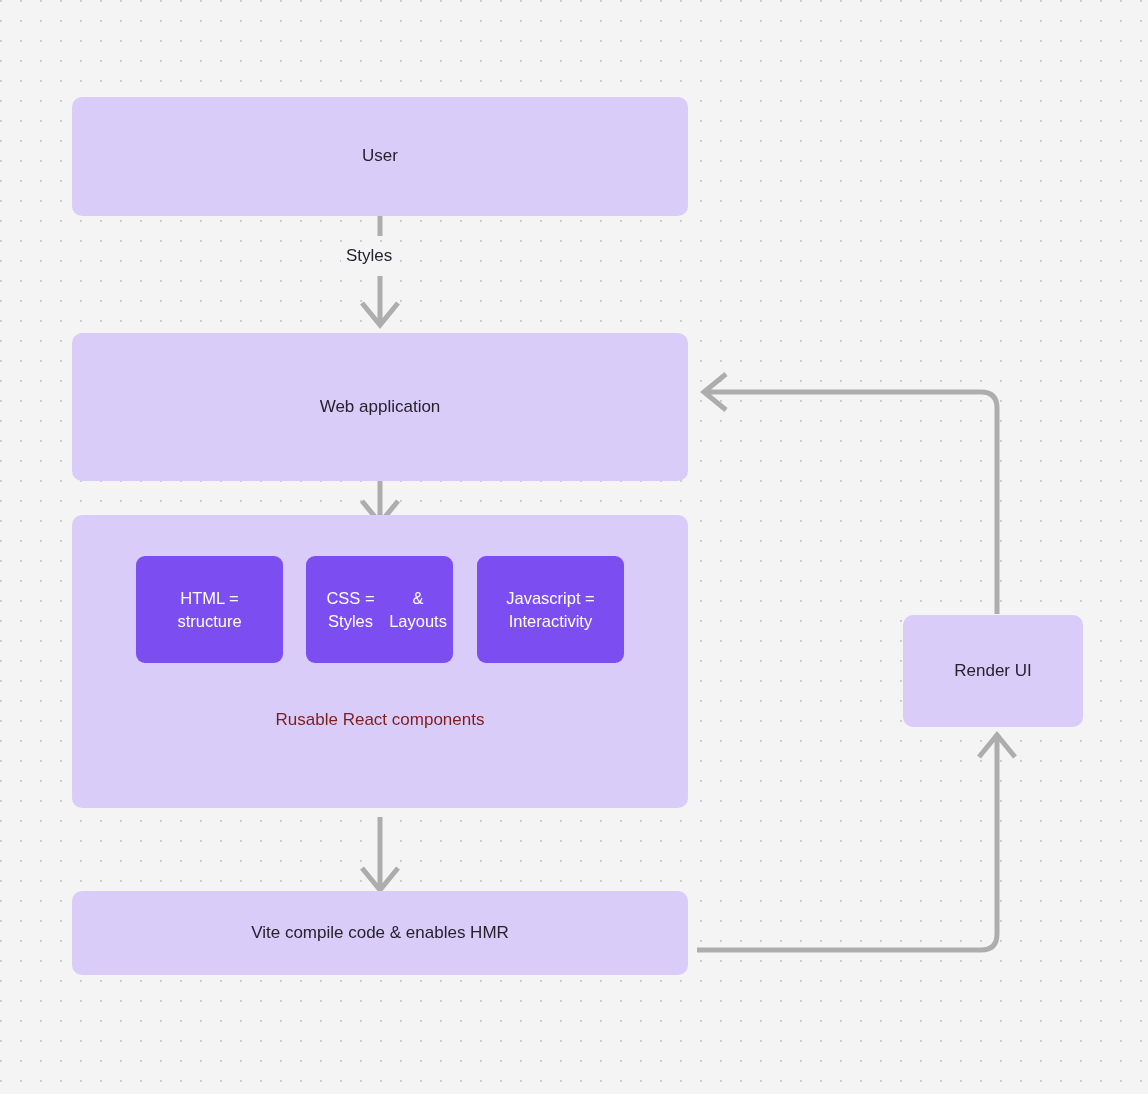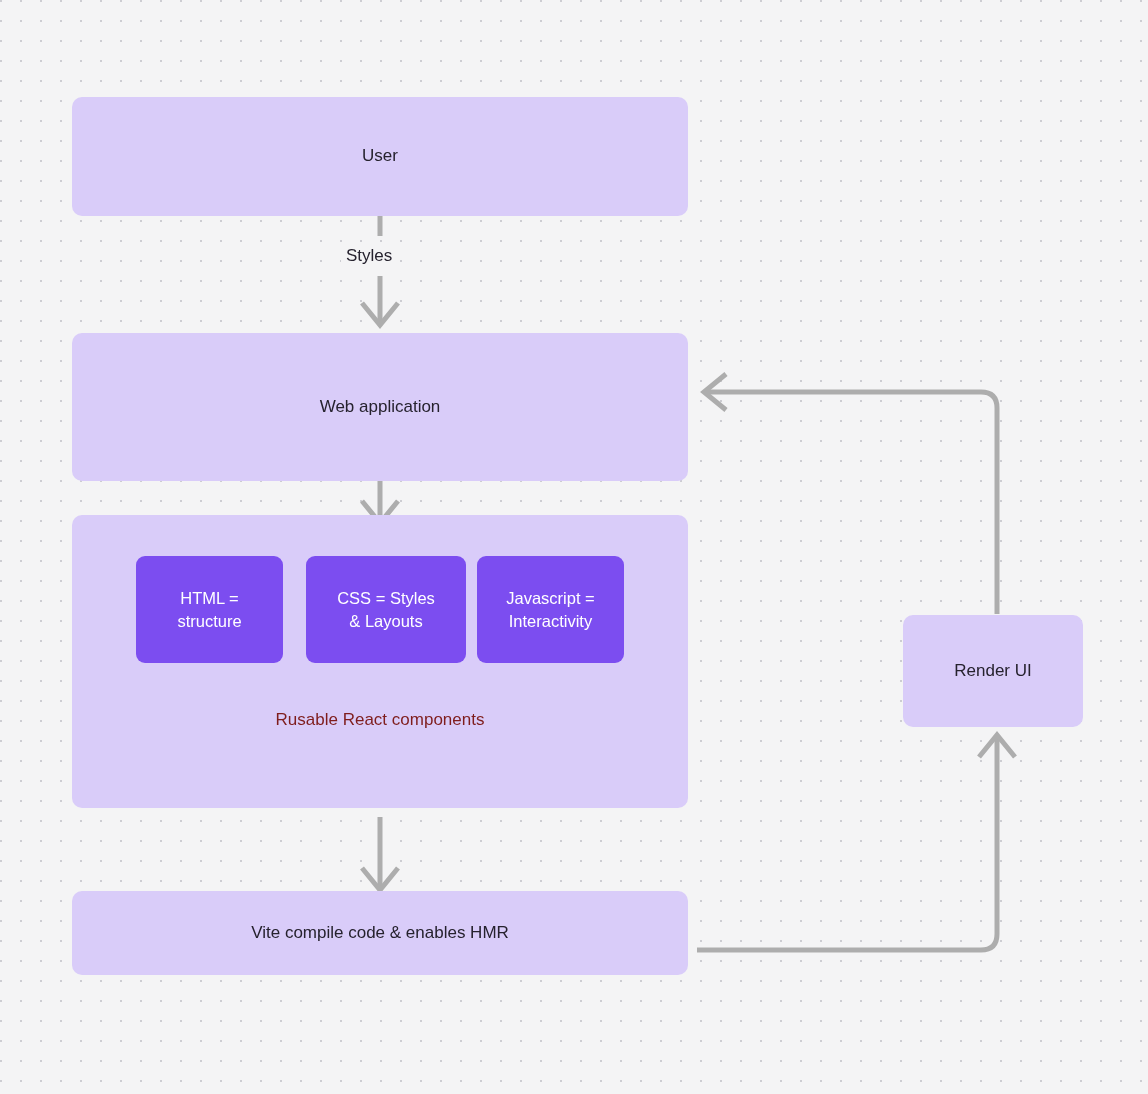--- a/index.html
+++ b/index.html
@@ -123,21 +123,21 @@
 
   <div class="node node-outer" style="left:72px; top:333px; width:616px; height:148px;">
     <span>Web application</span>
   </div>
 
   <div class="node node-outer" style="left:72px; top:515px; width:616px; height:293px; display:block;">
     <div class="node node-inner" style="left:64px; top:41px; width:147px; height:107px; flex-direction:column;">
       <span>HTML =</span>
       <span>structure</span>
     </div>
-    <div class="node node-inner" style="left:234px; top:41px; width:160px; height:107px; flex-direction:column;">
+    <div class="node node-inner" style="left:234px; top:41px; width:147px; height:107px; flex-direction:row;">
       <span>CSS = Styles</span>
       <span>&amp; Layouts</span>
     </div>
     <div class="node node-inner" style="left:405px; top:41px; width:147px; height:107px; flex-direction:column;">
       <span>Javascript =</span>
       <span>Interactivity</span>
     </div>
     <div class="group-label" style="left:0px; top:194px; width:616px;">Rusable React components</div>
   </div>
 

